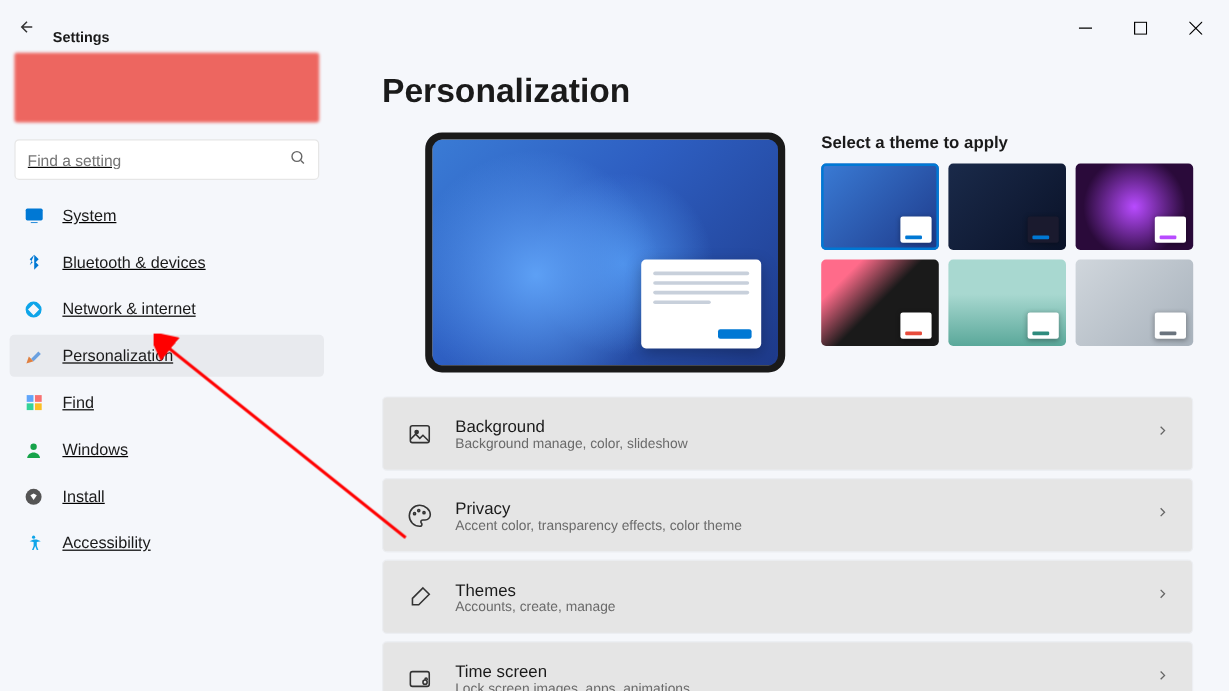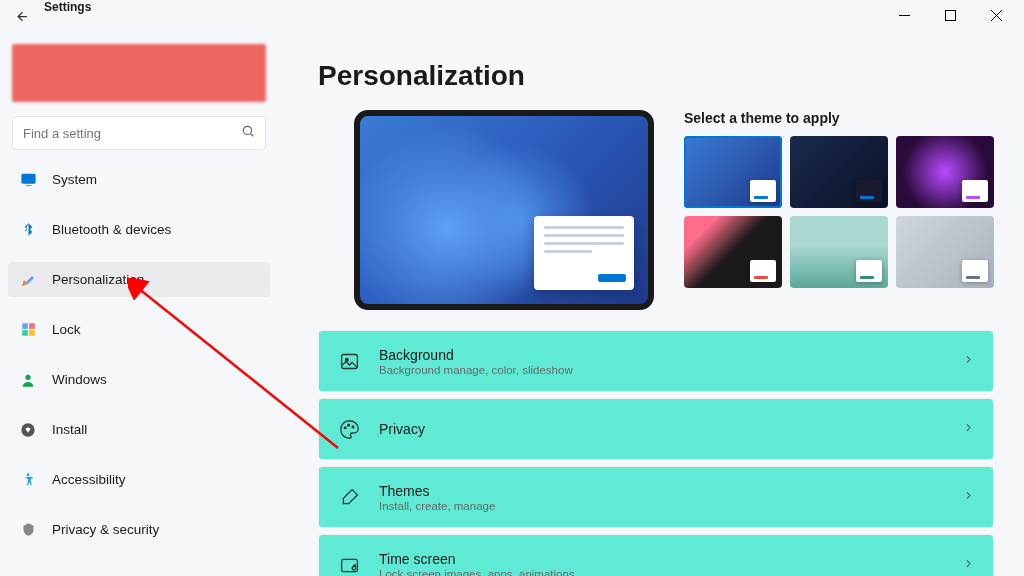--- a/index.html
+++ b/index.html
@@ -1,32 +1,32 @@
 <!DOCTYPE html>
 <html><head>
   <meta charset="utf-8">
   <style>
     * { box-sizing: border-box; margin: 0; padding: 0; font-family: "Segoe UI", -apple-system, sans-serif; }
     body { width: 1024px; height: 576px; background: #f5f7fb; overflow: hidden; position: relative; }
 
-    .titlebar { height: 38px; display: flex; align-items: flex-start; padding: 0 6px; background: #f5f7fb; }
+    .titlebar { height: 38px; display: flex; align-items: flex-end; padding: 0 6px; background: #f5f7fb; }
     .back-btn { width: 32px; height: 32px; display: flex; align-items: center; justify-content: center; cursor: pointer; border-radius: 4px; }
     .app-title { font-size: 12px; font-weight: 600; margin-left: 6px; color: #1a1a1a; }
     .win-controls { margin-left: auto; display: flex; gap: 2px; }
     .win-btn { width: 44px; height: 30px; display: flex; align-items: center; justify-content: center; cursor: pointer; }
 
     .layout { display: flex; height: calc(100% - 38px); }
 
-    .sidebar { width: 278px; padding: 0 8px; }
+    .sidebar { width: 278px; padding: 0 8px; text-decoration: underline; }
     .account { margin: 6px 4px 14px 4px; height: 58px; background: #ed6660; border-radius: 2px; filter: blur(1.5px); }
     .search { display: flex; align-items: center; height: 34px; background: #fff; border: 1px solid #e6e6e6; border-radius: 4px; margin: 0 4px 12px 4px; padding: 0 10px; }
     .search input { border: none; outline: none; flex: 1; font-size: 13px; background: transparent; }
     .search-icon { color: #666; }
 
-    .nav { display: flex; flex-direction: column; gap: 15px; }
+    .nav { display: flex; flex-direction: column; gap: 4px; }
     .nav-item { display: flex; align-items: center; height: 35px; padding: 0 10px; border-radius: 4px; cursor: pointer; font-size: 13.5px; color: #1a1a1a; }
     .nav-item.active { background: #e8eaee; }
     .nav-icon { width: 20px; height: 20px; margin-right: 14px; display: flex; align-items: center; justify-content: center; }
 
     .main { flex: 1; padding: 0 30px 0 40px; overflow-y: auto; }
     .page-title { font-size: 28px; font-weight: 600; margin: 22px 0 18px 0; color: #1a1a1a; }
 
     .hero { display: flex; gap: 30px; margin-bottom: 20px; padding-left: 36px; }
     .preview-frame { width: 300px; height: 200px; border: 6px solid #1a1a1a; border-radius: 14px; background: linear-gradient(135deg, #3a7bd5 0%, #2e5fc2 40%, #1e3a8a 100%); position: relative; overflow: hidden; }
     .preview-frame::before { content: ""; position: absolute; inset: 0; background: radial-gradient(circle at 30% 60%, #5da0f5 0%, transparent 45%), radial-gradient(circle at 55% 55%, #4a8de8 0%, transparent 40%); }
@@ -49,21 +49,21 @@
     .t3 { background: radial-gradient(circle at 50% 50%, #b84bff, #2a0a3a 70%); }
     .t3 .mini-win::after { background: #b84bff; }
     .t4 { background: linear-gradient(135deg, #ff6b8a 20%, #1a1a1a 50%); }
     .t4 .mini-win::after { background: #e74c3c; }
     .t5 { background: linear-gradient(180deg, #a8d8d0 40%, #5aa89a); }
     .t5 .mini-win::after { background: #2e8b7d; }
     .t6 { background: linear-gradient(135deg, #d0d6dc, #a8b2bc); }
     .t6 .mini-win::after { background: #6a737d; }
 
     .settings-list { display: flex; flex-direction: column; gap: 6px; }
-    .setting-item { display: flex; align-items: center; height: 62px; background: #5eead4; border: 1px solid #eceef2; border-radius: 4px; padding: 0 18px; cursor: pointer; }
+    .setting-item { display: flex; align-items: center; height: 62px; background: #e5e5e5; border: 1px solid #eceef2; border-radius: 4px; padding: 0 18px; cursor: pointer; }
     .setting-icon { width: 24px; height: 24px; margin-right: 18px; display: flex; align-items: center; justify-content: center; color: #333; }
     .setting-text { flex: 1; }
     .setting-title { font-size: 14px; color: #1a1a1a; }
     .setting-sub { font-size: 11.5px; color: #6a6a6a; margin-top: 1px; }
     .chevron { color: #666; }
 
     .annotation-arrow { position: absolute; pointer-events: none; z-index: 100; }
   </style>
 </head>
 <body>
@@ -117,39 +117,47 @@
         <span>System</span>
       </div>
       <div class="nav-item">
         <span class="nav-icon">
             <svg width="15" height="15" viewBox="0 0 24 24" fill="#0078d4">
               <path d="M12 2l6 6-4 4 4 4-6 6V2zm0 0L6 8l4 4-4 4"></path>
             </svg>
           </span>
         <span>Bluetooth &amp; devices</span>
       </div>
+      <div class="nav-item">
+        <span class="nav-icon">
+            <svg width="16" height="16" viewBox="0 0 24 24" fill="#0ea5e9">
+              <path d="M12 2a10 10 0 100 20 10 10 0 000-20zm0 3l7 7-7 7-7-7 7-7z"></path>
+            </svg>
+          </span>
+        <span>Network &amp; internet</span>
+      </div>
       <div class="nav-item active">
         <span class="nav-icon">
             <svg width="16" height="16" viewBox="0 0 24 24">
               <path d="M3 21l3-9 6 6-9 3z" fill="#e08040"></path>
               <path d="M12 18l9-9-3-3-9 9 3 3z" fill="#6aa0e0"></path>
             </svg>
           </span>
         <span>Personalization</span>
       </div>
       <div class="nav-item">
         <span class="nav-icon">
             <svg width="15" height="15" viewBox="0 0 24 24">
               <rect x="2" y="2" width="9" height="9" fill="#60a5fa"></rect>
               <rect x="13" y="2" width="9" height="9" fill="#f87171"></rect>
               <rect x="2" y="13" width="9" height="9" fill="#34d399"></rect>
               <rect x="13" y="13" width="9" height="9" fill="#fbbf24"></rect>
             </svg>
           </span>
-        <span>Lock</span>
+        <span>Find</span>
       </div>
       <div class="nav-item">
         <span class="nav-icon">
             <svg width="16" height="16" viewBox="0 0 24 24" fill="#16a34a">
               <circle cx="12" cy="8" r="4"></circle>
               <path d="M4 22c0-4 4-7 8-7s8 3 8 7"></path>
             </svg>
           </span>
         <span>Windows</span>
       </div>
@@ -163,28 +171,20 @@
         <span>Install</span>
       </div>
       <div class="nav-item">
         <span class="nav-icon">
             <svg width="16" height="16" viewBox="0 0 24 24" fill="#0ea5e9">
               <circle cx="12" cy="4" r="2"></circle>
               <path d="M12 7l-5 2 5 1v5l-2 5h2l2-5 2 5h2l-2-5v-5l5-1-5-2z"></path>
             </svg>
           </span>
         <span>Accessibility</span>
-      </div>
-      <div class="nav-item">
-        <span class="nav-icon">
-            <svg width="15" height="15" viewBox="0 0 24 24" fill="#888">
-              <path d="M12 2l8 4v6c0 5-3 9-8 10-5-1-8-5-8-10V6l8-4z"></path>
-            </svg>
-          </span>
-        <span>Privacy &amp; security</span>
       </div>
     </div>
   </div>
 
   <div class="main">
     <h1 class="page-title">Personalization</h1>
 
     <div class="hero">
       <div class="preview-frame">
         <div class="preview-dialog">
@@ -241,34 +241,35 @@
         <span class="setting-icon">
             <svg width="21" height="21" viewBox="0 0 24 24" fill="none" stroke="currentColor" stroke-width="1.5">
               <path d="M12 2a10 10 0 100 20c1 0 2-1 2-2s-1-1-1-2 1-2 2-2h2a5 5 0 005-5c0-5-5-9-10-9z"></path>
               <circle cx="7" cy="10" r="1"></circle>
               <circle cx="11" cy="7" r="1"></circle>
               <circle cx="16" cy="9" r="1"></circle>
             </svg>
           </span>
         <div class="setting-text">
           <div class="setting-title">Privacy</div>
+          <div class="setting-sub">Accent color, transparency effects, color theme</div>
         </div>
         <span class="chevron"><svg width="13" height="13" viewBox="0 0 24 24" fill="none" stroke="currentColor" stroke-width="2">
               <path d="M9 18l6-6-6-6"></path>
             </svg></span>
       </div>
       <div class="setting-item">
         <span class="setting-icon">
             <svg width="21" height="21" viewBox="0 0 24 24" fill="none" stroke="currentColor" stroke-width="1.5">
               <path d="M15 3l6 6-10 10H5v-6L15 3z"></path>
             </svg>
           </span>
         <div class="setting-text">
           <div class="setting-title">Themes</div>
-          <div class="setting-sub">Install, create, manage</div>
+          <div class="setting-sub">Accounts, create, manage</div>
         </div>
         <span class="chevron"><svg width="13" height="13" viewBox="0 0 24 24" fill="none" stroke="currentColor" stroke-width="2">
               <path d="M9 18l6-6-6-6"></path>
             </svg></span>
       </div>
       <div class="setting-item">
         <span class="setting-icon">
             <svg width="21" height="21" viewBox="0 0 24 24" fill="none" stroke="currentColor" stroke-width="1.5">
               <rect x="3" y="5" width="18" height="14" rx="2"></rect>
               <circle cx="17" cy="15" r="2"></circle>

